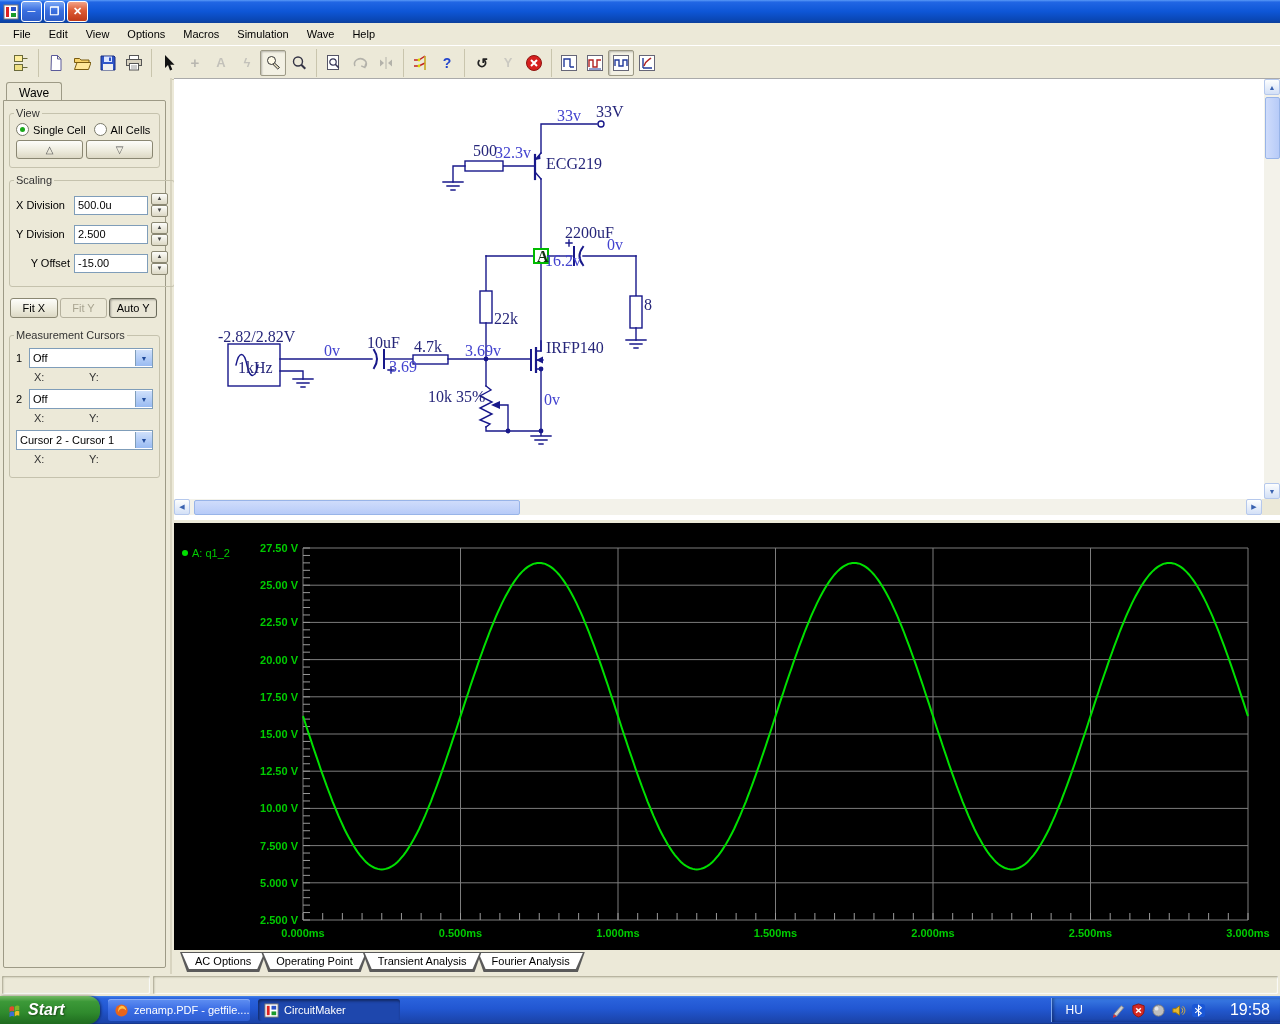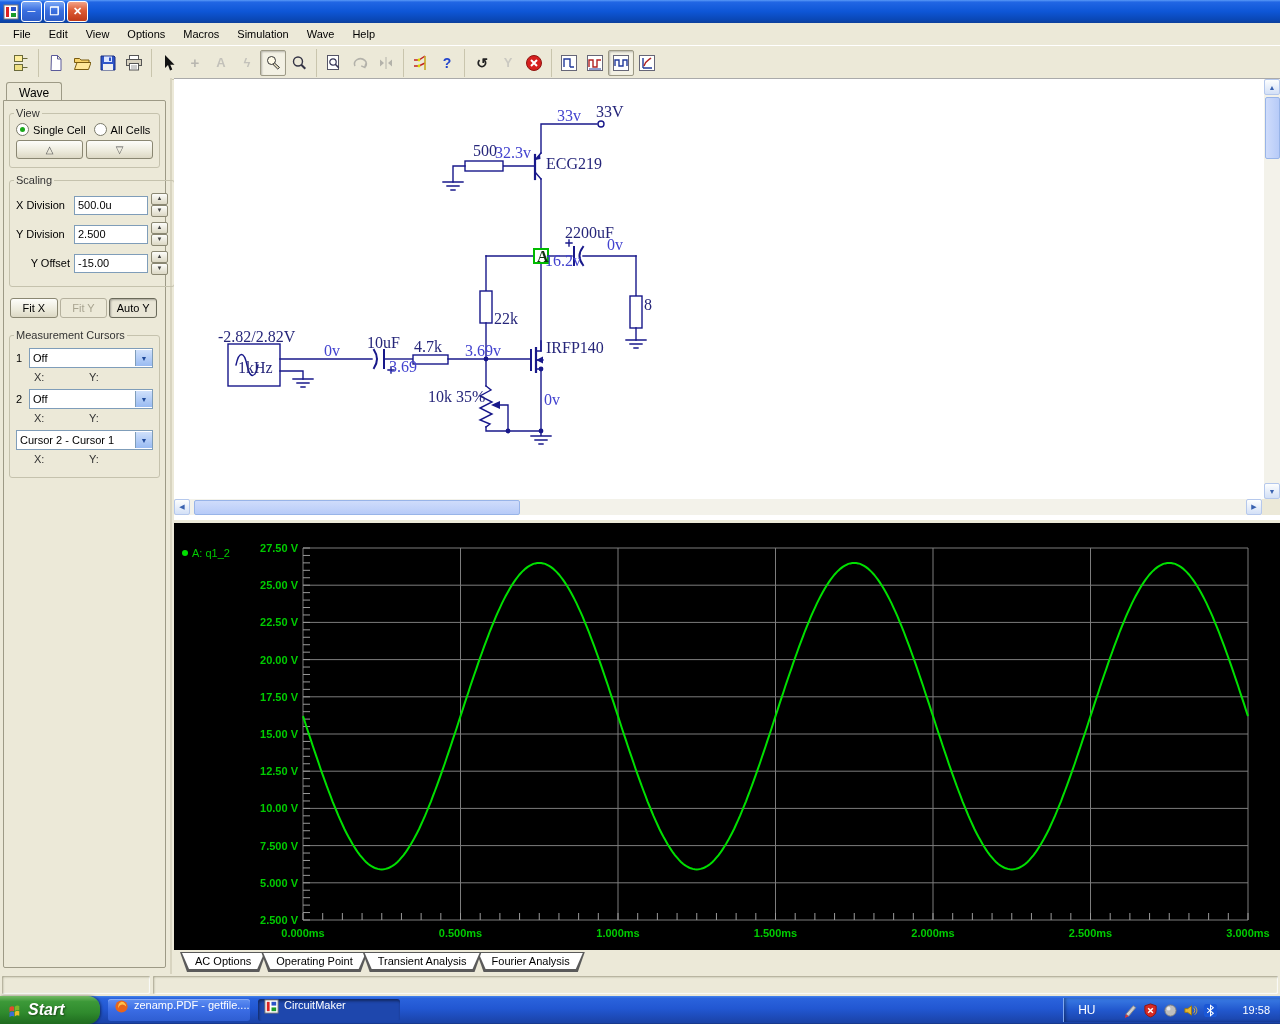--- a/index.html
+++ b/index.html
@@ -112,29 +112,29 @@
   .spane{box-shadow:inset 1px 1px 2px rgba(110,105,80,.55), inset -1px -1px 1px #fff;border-radius:1px}
 
   
   .taskbar{position:absolute;left:0;top:996px;width:1280px;height:28px;
     background:linear-gradient(180deg,#4584e9 0%,#2a63dd 8%,#2257d2 45%,#1a43a8 95%,#15337e 100%);
     display:flex;align-items:center}
   .startbtn{height:28px;width:100px;border-radius:0 12px 12px 0;display:flex;align-items:center;gap:5px;
     background:linear-gradient(180deg,#74b964 0%,#3c9938 20%,#2f8a2d 60%,#1f6b1f 100%);
     box-shadow:1px 0 3px rgba(0,0,0,.5);padding-left:8px;box-sizing:border-box}
   .startbtn .slabel{color:#fff;font-weight:bold;font-style:italic;font-size:16px;text-shadow:1px 1px 2px #1c4a18}
-  .taskitem{height:22px;margin-left:8px;width:142px;border-radius:3px;display:flex;gap:5px;
+  .taskitem{height:22px;margin-left:8px;width:142px;border-radius:3px;display:flex;align-items:center;gap:5px;
     background:linear-gradient(180deg,#5f8ff2,#3a6ce4 50%,#2f5ed2);box-shadow:inset 0 1px 0 #88aaf5;
     color:#fff;padding:0 6px;box-sizing:border-box;font-size:11px;white-space:nowrap;overflow:hidden}
   .taskitem.active{background:#1e47ad;box-shadow:inset 1px 2px 3px rgba(0,0,0,.45)}
   .tray{margin-left:auto;height:24px;display:flex;align-items:center;gap:20px;padding:0 10px 0 14px;
     background:linear-gradient(180deg,#3a7ce5 0%,#2258ce 50%,#1a43a8 100%);
     border-left:1px solid #7fa8ef;box-shadow:inset 2px 0 3px rgba(0,0,0,.3)}
   .tray .lang{color:#fff;font-size:12px;margin-right:8px}
-  .tray .clock{color:#fff;font-size:11px;margin-left:4px}
+  .tray .clock{color:#fff;font-size:16px;margin-left:4px}
   .trayicon{width:15px;height:15px;display:inline-block}
   .trayicon svg{width:15px;height:15px}
 </style>
 </head>
 <body>
 
 <div class="titlebar">
   <span class="appicon" id="titlebar-icon"><svg viewBox="0 0 16 16">
         <rect x="1" y="1" width="14" height="14" fill="#fff" stroke="#777"></rect>
         <rect x="3" y="3" width="3" height="10" fill="#dd2222"></rect>

